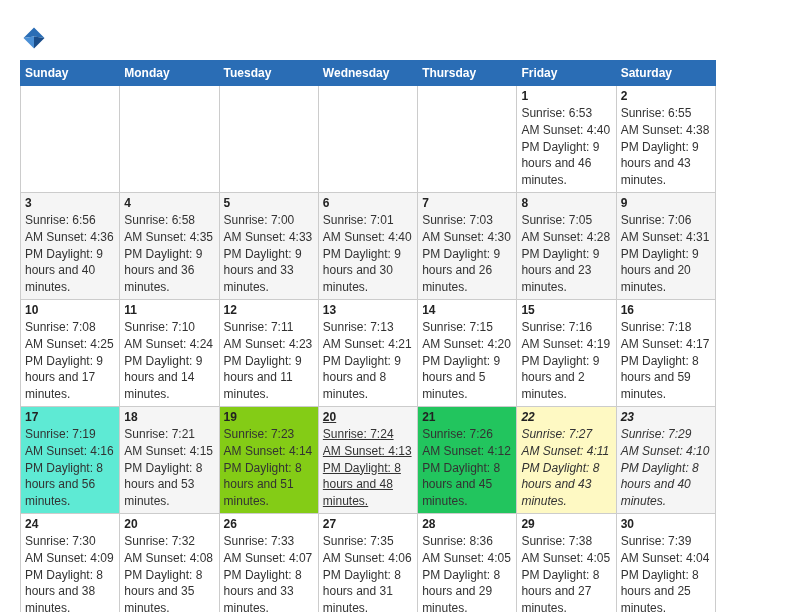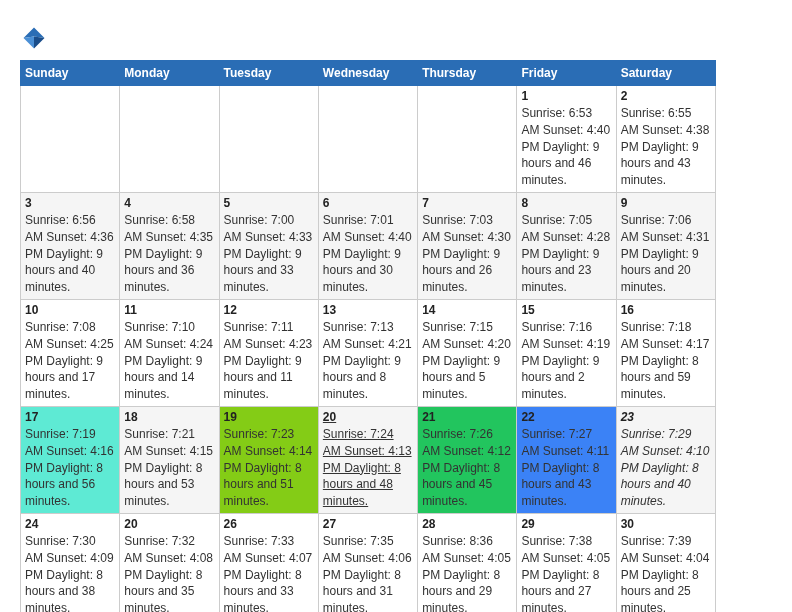--- a/index.html
+++ b/index.html
@@ -281,21 +281,21 @@
 Daylight: 8 hours
 and 48 minutes.</div>
           </td>
           <td style="background: #22c55e;">
             <span class="day-number">21</span>
             <div class="day-info">Sunrise: 7:26 AM
 Sunset: 4:12 PM
 Daylight: 8 hours
 and 45 minutes.</div>
           </td>
-          <td style="background: #3b82f6;">
+          <td style="background: #fef9c3; font-style: italic;">
             <span class="day-number">22</span>
             <div class="day-info">Sunrise: 7:27 AM
 Sunset: 4:11 PM
 Daylight: 8 hours
 and 43 minutes.</div>
           </td>
           <td style="background: rgb(245, 245, 245); font-style: italic;">
             <span class="day-number">23</span>
             <div class="day-info">Sunrise: 7:29 AM
 Sunset: 4:10 PM

